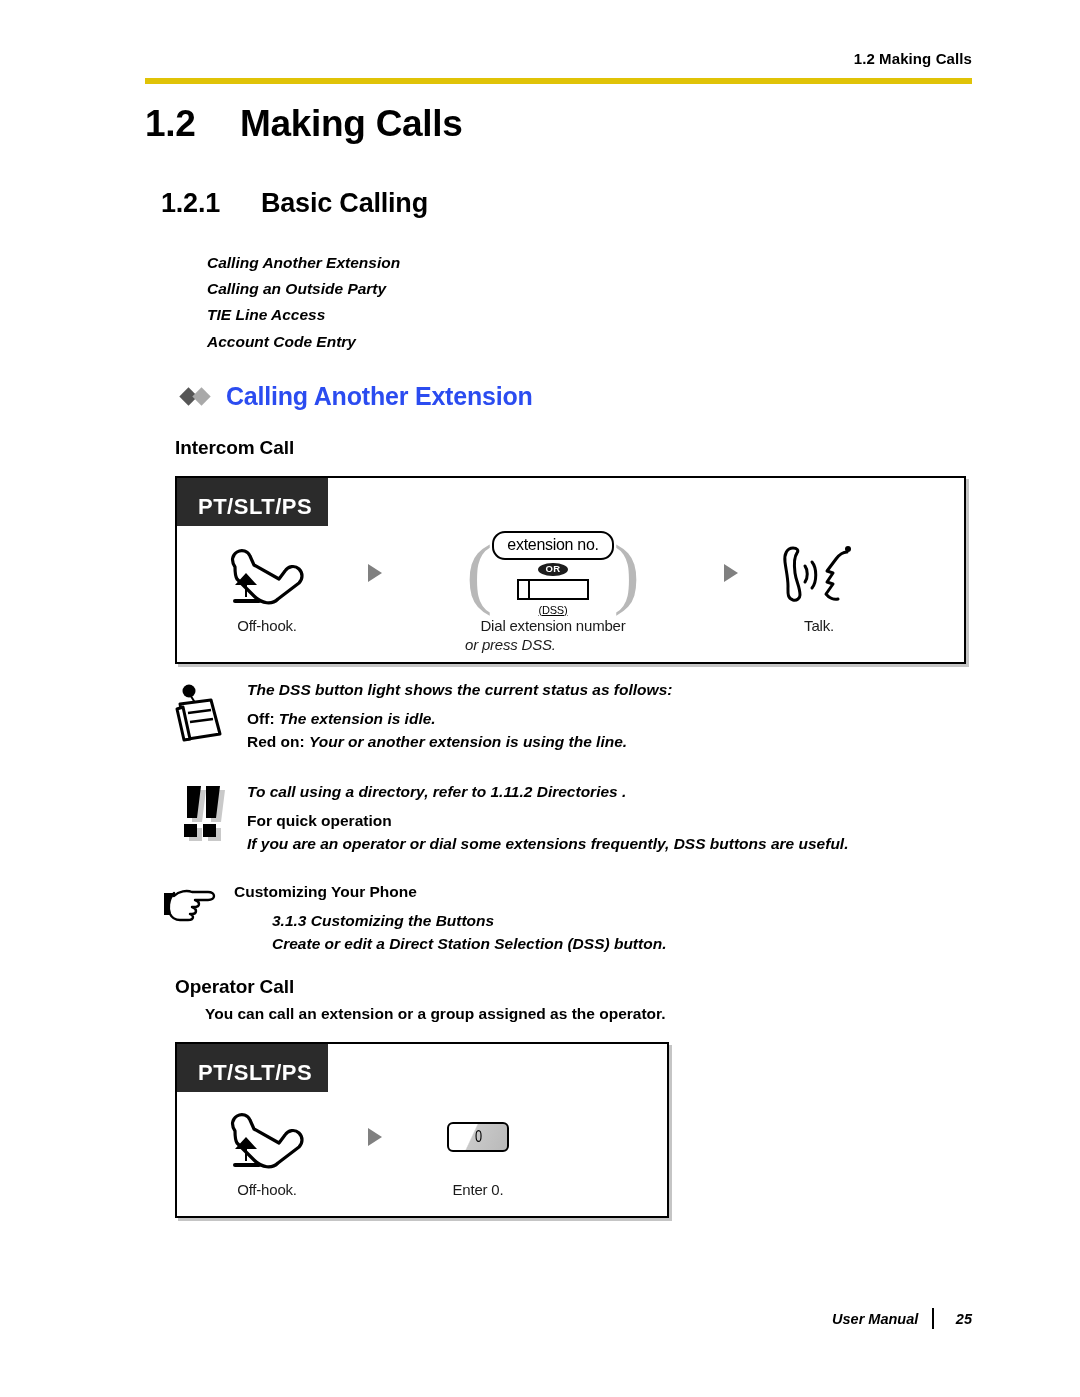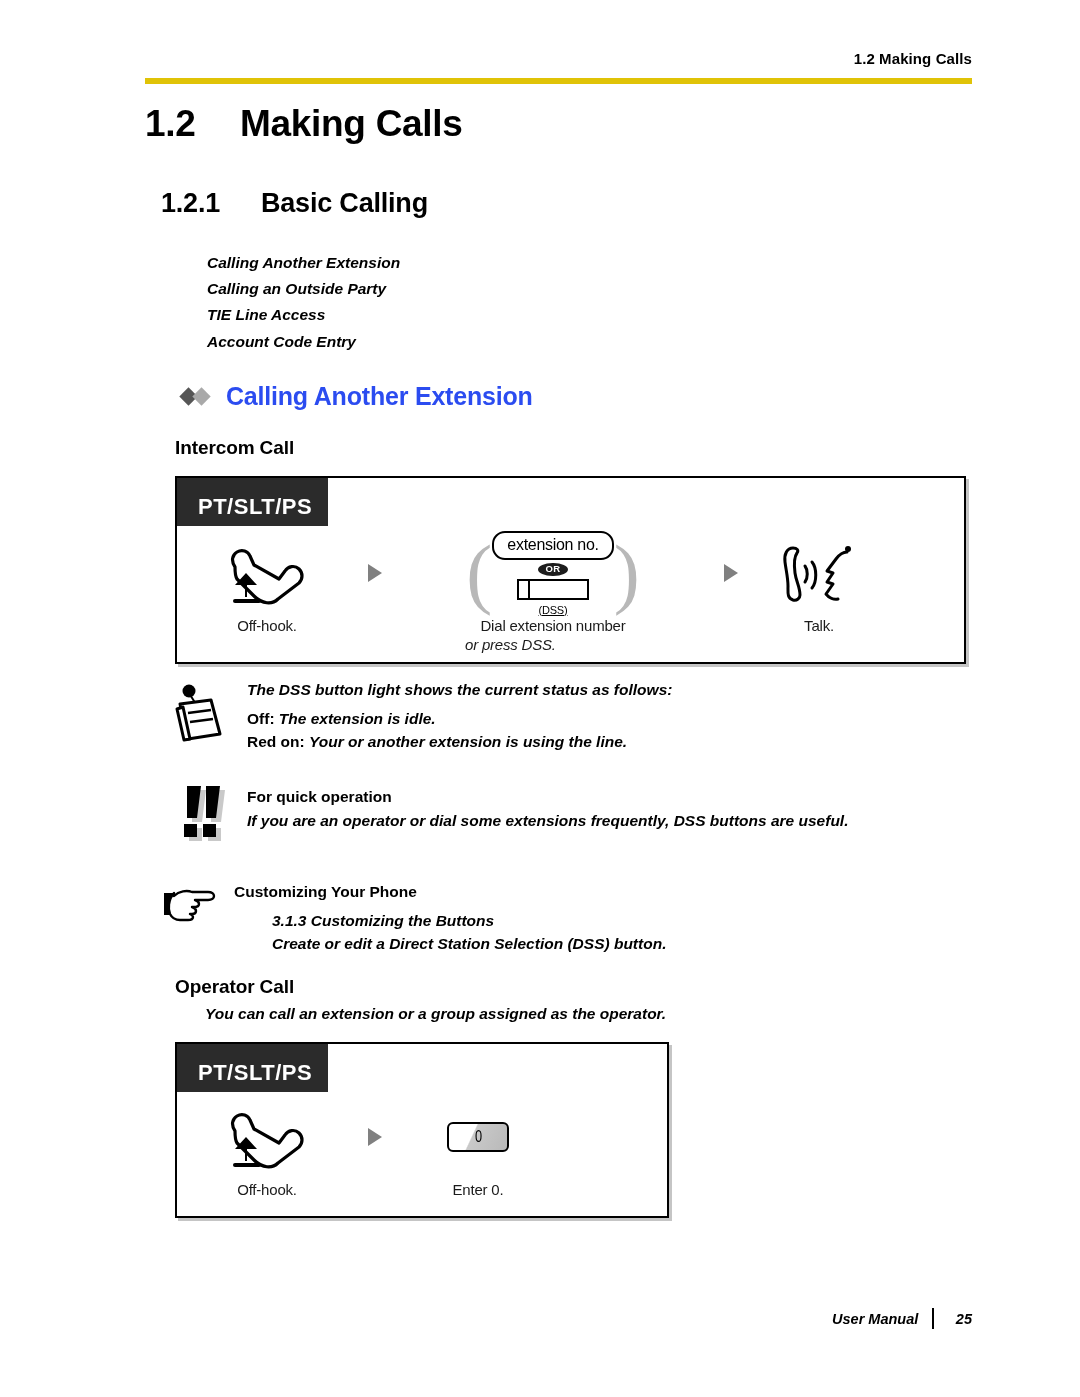--- a/index.html
+++ b/index.html
@@ -399,20 +399,21 @@
       </g>
       <g fill="#000">
         <path d="M12 2 L26 2 L22 34 L12 34 Z"></path>
         <path d="M31 2 L45 2 L41 34 L31 34 Z"></path>
         <rect x="9" y="40" width="13" height="13"></rect>
         <rect x="28" y="40" width="13" height="13"></rect>
       </g>
     </svg>
   </span>
   <span class="body">
+    <div class="line it">To call using a directory, refer to  1.11.2 Directories .</div>
     <div class="line up gap">For quick operation</div>
     <div class="line it">If you are an operator or dial some extensions frequently, DSS buttons are useful.</div>
   </span>
 </div>
 
 <div class="note" style="left:162px; top:880px; width:790px;">
   <span class="glyph">
     <svg width="54" height="44" viewBox="0 0 54 44" aria-hidden="true">
       <rect x="2" y="9" width="9" height="22" fill="#000"></rect>
       <path d="M12 12 c5-5 13-6 18-4 l16 0 c4 0 6 2 6 4 0 2-2 4-6 4 l-13 0 c3 1 4 2 4 4 0 2-2 3-5 3 l-2 0 c3 1 4 2 4 4 0 2-2 3-4 3 l-2 0 c2 1 3 2 3 3 0 2-2 3-5 3 l-8 0 c-4 0-8-2-10-6 -2-5-2-14 4-21z" fill="#fff" stroke="#000" stroke-width="2.4" stroke-linejoin="round"></path>
@@ -420,21 +421,21 @@
   </span>
   <span class="body">
     <div class="line up">Customizing Your Phone</div>
     <div class="line it indent gap">3.1.3 Customizing the Buttons</div>
     <div class="line it indent">Create or edit a Direct Station Selection (DSS) button.</div>
   </span>
 </div>
 
 <div class="sub-head" style="top:976px;">Operator Call</div>
 
-<div style="position:absolute; left:205px; top:1005px; font-size:15.5px; font-weight:bold; font-style:italic; white-space:nowrap;">You can call an extension or a group assigned as the operator.</div>
+<div style="position:absolute; left:205px; top:1005px; font-size:15.5px; font-weight:bold; white-space:nowrap;">You can call an extension or a group assigned as the operator.</div>
 
 <div class="flowbox" style="left:175px; top:1042px; width:490px; height:172px;">
   <div class="tag">PT/SLT/PS</div>
 
   <div class="steps" style="top:50px;">
     <div class="step" style="width:160px; margin-left:10px;">
       <div class="art">
         <svg width="92" height="72" viewBox="0 0 92 72" aria-hidden="true">
           <g fill="none" stroke="#000" stroke-width="3.2" stroke-linejoin="round" stroke-linecap="round">
             <path d="M14 30c-4-6-3-12 2-15 5-3 11-1 13 4l4 9 25 14 6-8c3-5 10-6 14-2 4 4 4 10 0 14L57 62c-6 6-16 5-24-3L16 42c-2-3-2-8-2-12z"></path>

